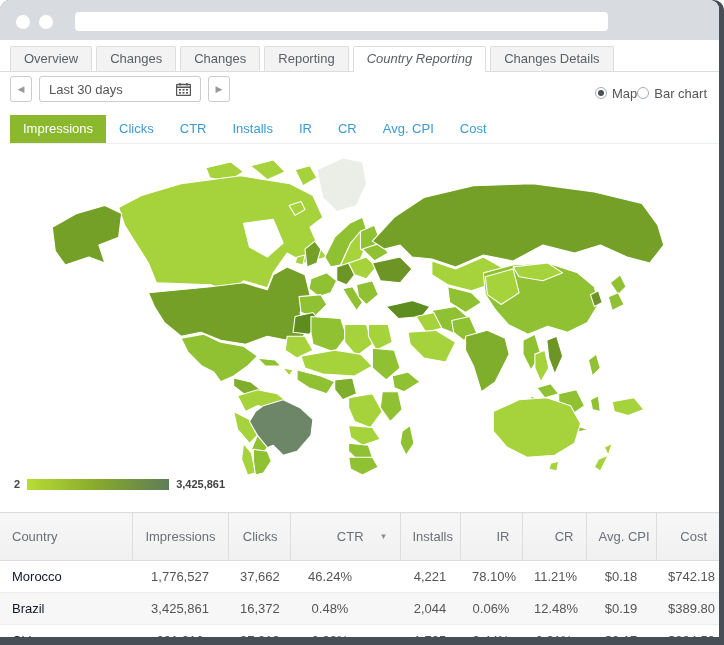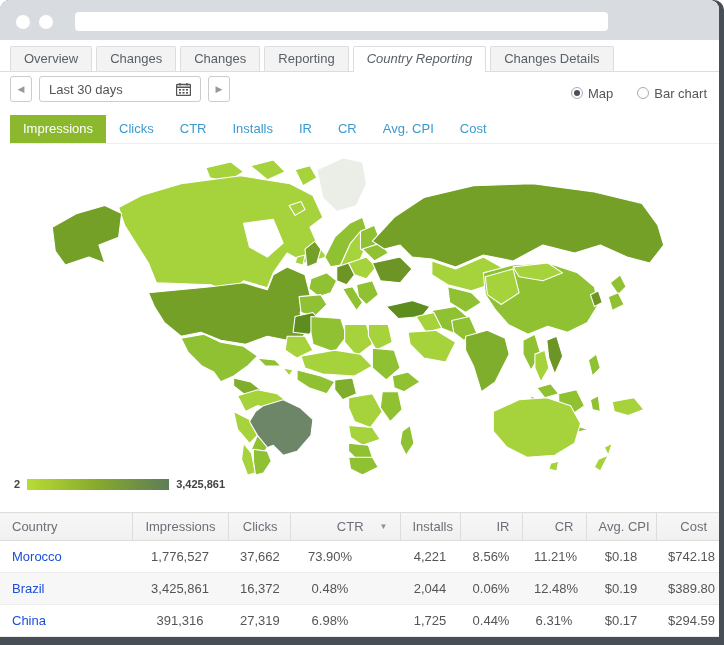--- a/index.html
+++ b/index.html
@@ -18,46 +18,46 @@
   .tab.active { background:#fff;font-style:italic; }
   .tab.active::after { content:""; position:absolute; left:0; right:0; bottom:-1px; height:1px; background:#fff; }
 
   .last-update { text-align:right; padding:9px 12px 0 0; font-size:13px; color:#555; }
 
   .controls { display:flex; justify-content:space-between; align-items:center; padding:4px 12px 0 10px; }
   .date-nav { display:flex; align-items:center; gap:7px; }
   .nav-btn { width:22px; height:26px; border:1px solid #ccc; border-radius:3px; background:#fff; color:#999; font-size:9px; display:flex; align-items:center; justify-content:center; box-sizing:border-box; }
   .date-select { width:162px; height:26px; border:1px solid #ccc; border-radius:3px; display:flex; align-items:center; justify-content:space-between; padding:0 9px; font-size:13px; color:#555; box-sizing:border-box; background:#fff; }
   .cal { width:15px; height:13px; }
-  .radios { display:flex; gap:24px; align-items:flex-start; font-size:13px; color:#555; margin-top:8px; }
+  .radios { display:flex; gap:0; align-items:flex-start; font-size:13px; color:#555; margin-top:8px; }
   .radio-opt { display:flex; align-items:center; gap:5px; }
   .radio { width:12px; height:12px; border:1px solid #a6adb3; border-radius:50%; background:#fdfdfd; display:inline-flex; align-items:center; justify-content:center; box-sizing:border-box; }
   .radio.checked::after { content:""; width:6px; height:6px; border-radius:50%; background:#4a5056; }
 
   
   .metric-tabs { display:flex; align-items:flex-end; margin:13px 0 0 10px; border-bottom:1px solid #eee; }
   .metric { font-size:13px; color:#3b9ad1; padding:6px 13px 7px; cursor:default; }
   .metric.active { background:#8bb82d; color:#fff; }
 
   
   .map-area { position:relative; height:366px; }
   svg.worldmap { display:block; margin:2px auto 0; }
   svg.worldmap path { stroke:#fff; stroke-width:1.1; stroke-linejoin:round; }
   .m-light { fill:#a6d33c; } .m-mid { fill:#8fc133; } .m-mid2 { fill:#7fae2c; }
   .m-olive { fill:#74a028; } .m-dark { fill:#5d8d1e; } .m-dark2 { fill:#6d9526; } .m-max { fill:#6d8668; } .m-none { fill:#ebede7; }
   .legend { position:absolute; left:14px; bottom:22px; display:flex; align-items:center; gap:7px; font-size:11px; font-weight:bold; color:#444; }
   .legend-bar { width:142px; height:11px; background:linear-gradient(90deg,#b8dc35,#86a92c,#5e7d57); }
 
   
   table.report { width:100%; border-collapse:collapse; font-size:13px; table-layout:fixed; }
-  table.report th { background:linear-gradient(#f7f7f7,#f0f0f0); border-top:1px solid #ddd; border-bottom:1px solid #ddd; border-right:1px solid #ddd; font-weight:normal; color:#6b7077; padding:6px 12px; text-align:right; overflow:hidden; white-space:nowrap; }
+  table.report th { background:linear-gradient(#f7f7f7,#f0f0f0); border-top:1px solid #ddd; border-bottom:1px solid #ddd; border-right:1px solid #ddd; font-weight:normal; color:#6b7077; padding:16px 12px; text-align:right; overflow:hidden; white-space:nowrap; }
   table.report th:last-child { border-right:none; }
   table.report th.col-country { text-align:left; }
   table.report td { padding:8px 12px; text-align:center; color:#555; border-bottom:1px solid #ececec; overflow:hidden; white-space:nowrap; }
-  table.report td.country { text-align:left; color:#1d4ed8; }
+  table.report td.country { text-align:left; color:#0f172a; }
   table.report td.ctr-val { padding-right:42px; }
   table.report tr.alt { background:#f7f7f7; }
   .ctr-head { display:flex; justify-content:flex-end; align-items:center; gap:16px; }
   .sort-arrow { font-size:8px; color:#8a9097; }
 </style>
 </head>
 <body>
 
 <div class="frame">
   <div class="window">
@@ -251,23 +251,23 @@
           <th>CR</th>
           <th>Avg. CPI</th>
           <th>Cost</th>
         </tr>
       </thead>
       <tbody>
         <tr>
           <td class="country">Morocco</td>
           <td>1,776,527</td>
           <td>37,662</td>
-          <td class="ctr-val">73.90%</td>
+          <td class="ctr-val">46.24%</td>
           <td>4,221</td>
-          <td>8.56%</td>
+          <td>78.10%</td>
           <td>11.21%</td>
           <td>$0.18</td>
           <td>$742.18</td>
         </tr>
         <tr class="alt">
           <td class="country">Brazil</td>
           <td>3,425,861</td>
           <td>16,372</td>
           <td class="ctr-val">0.48%</td>
           <td>2,044</td>

